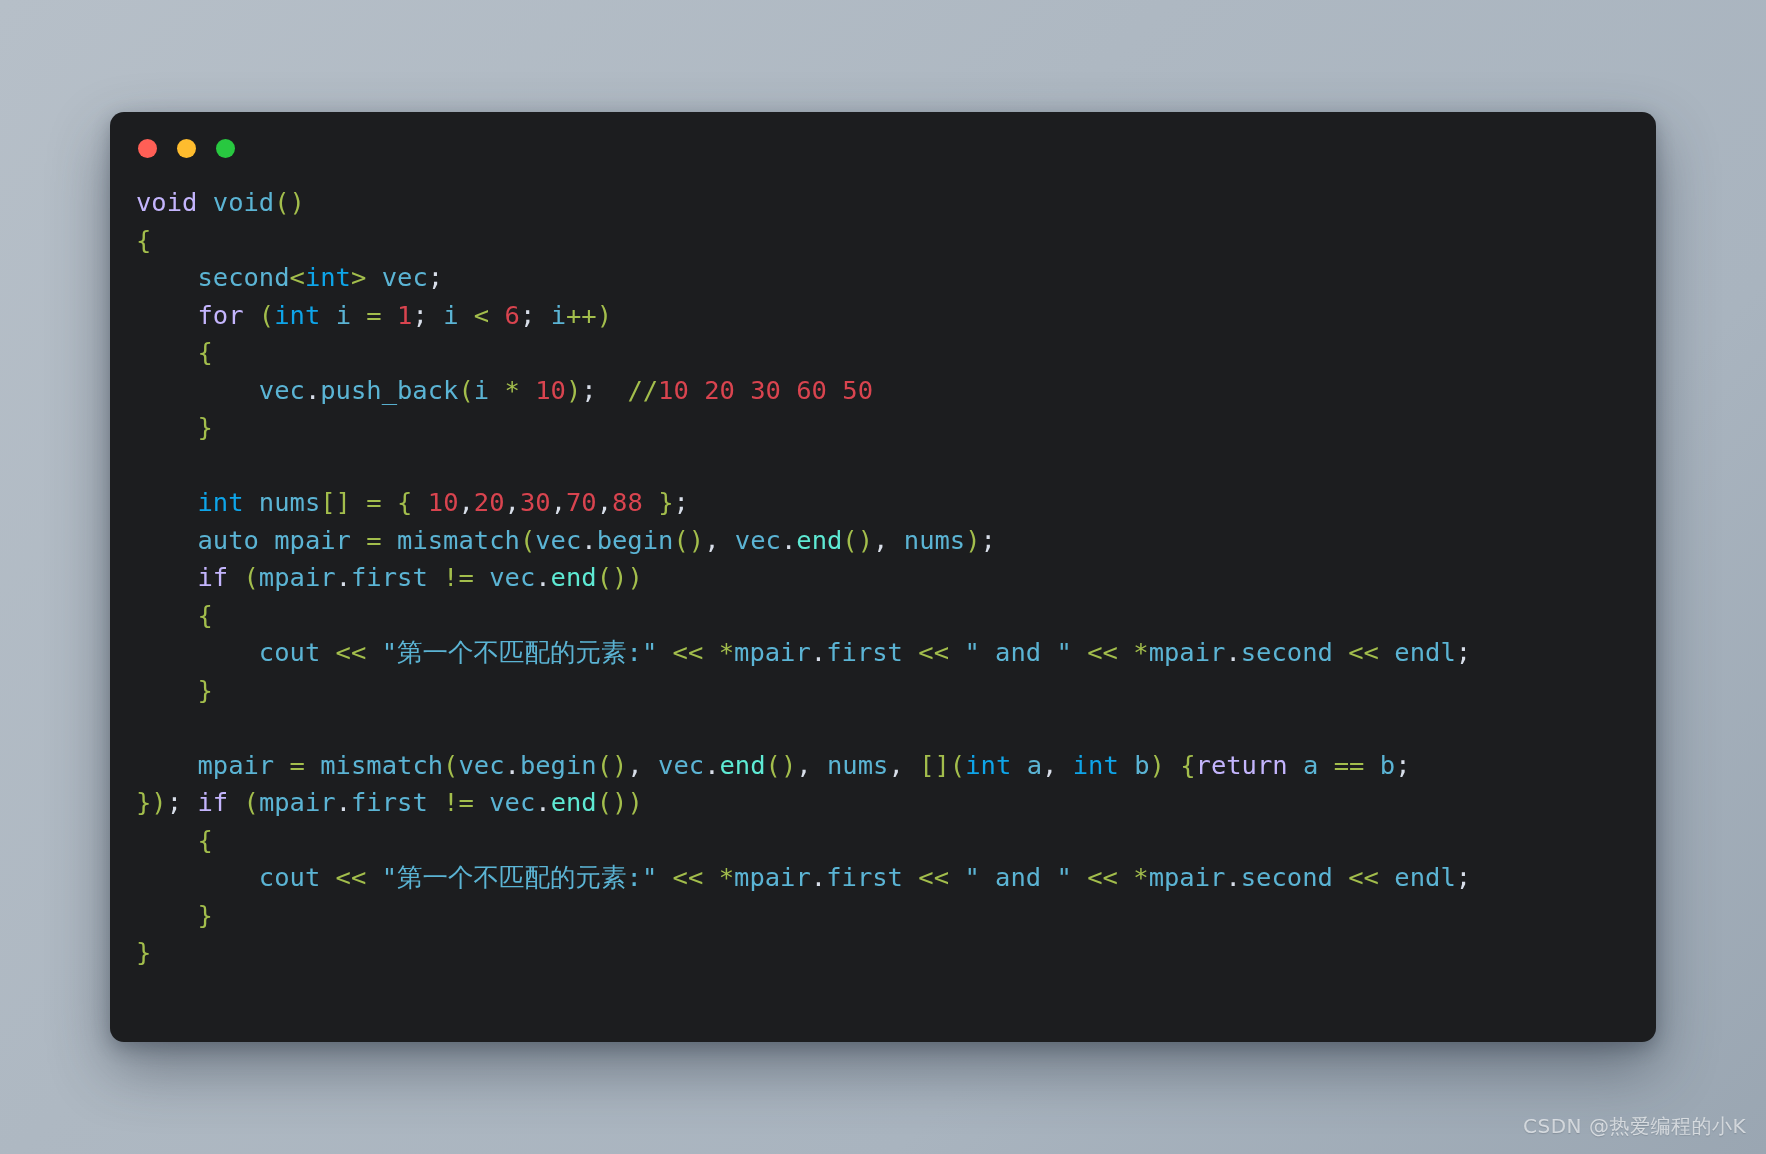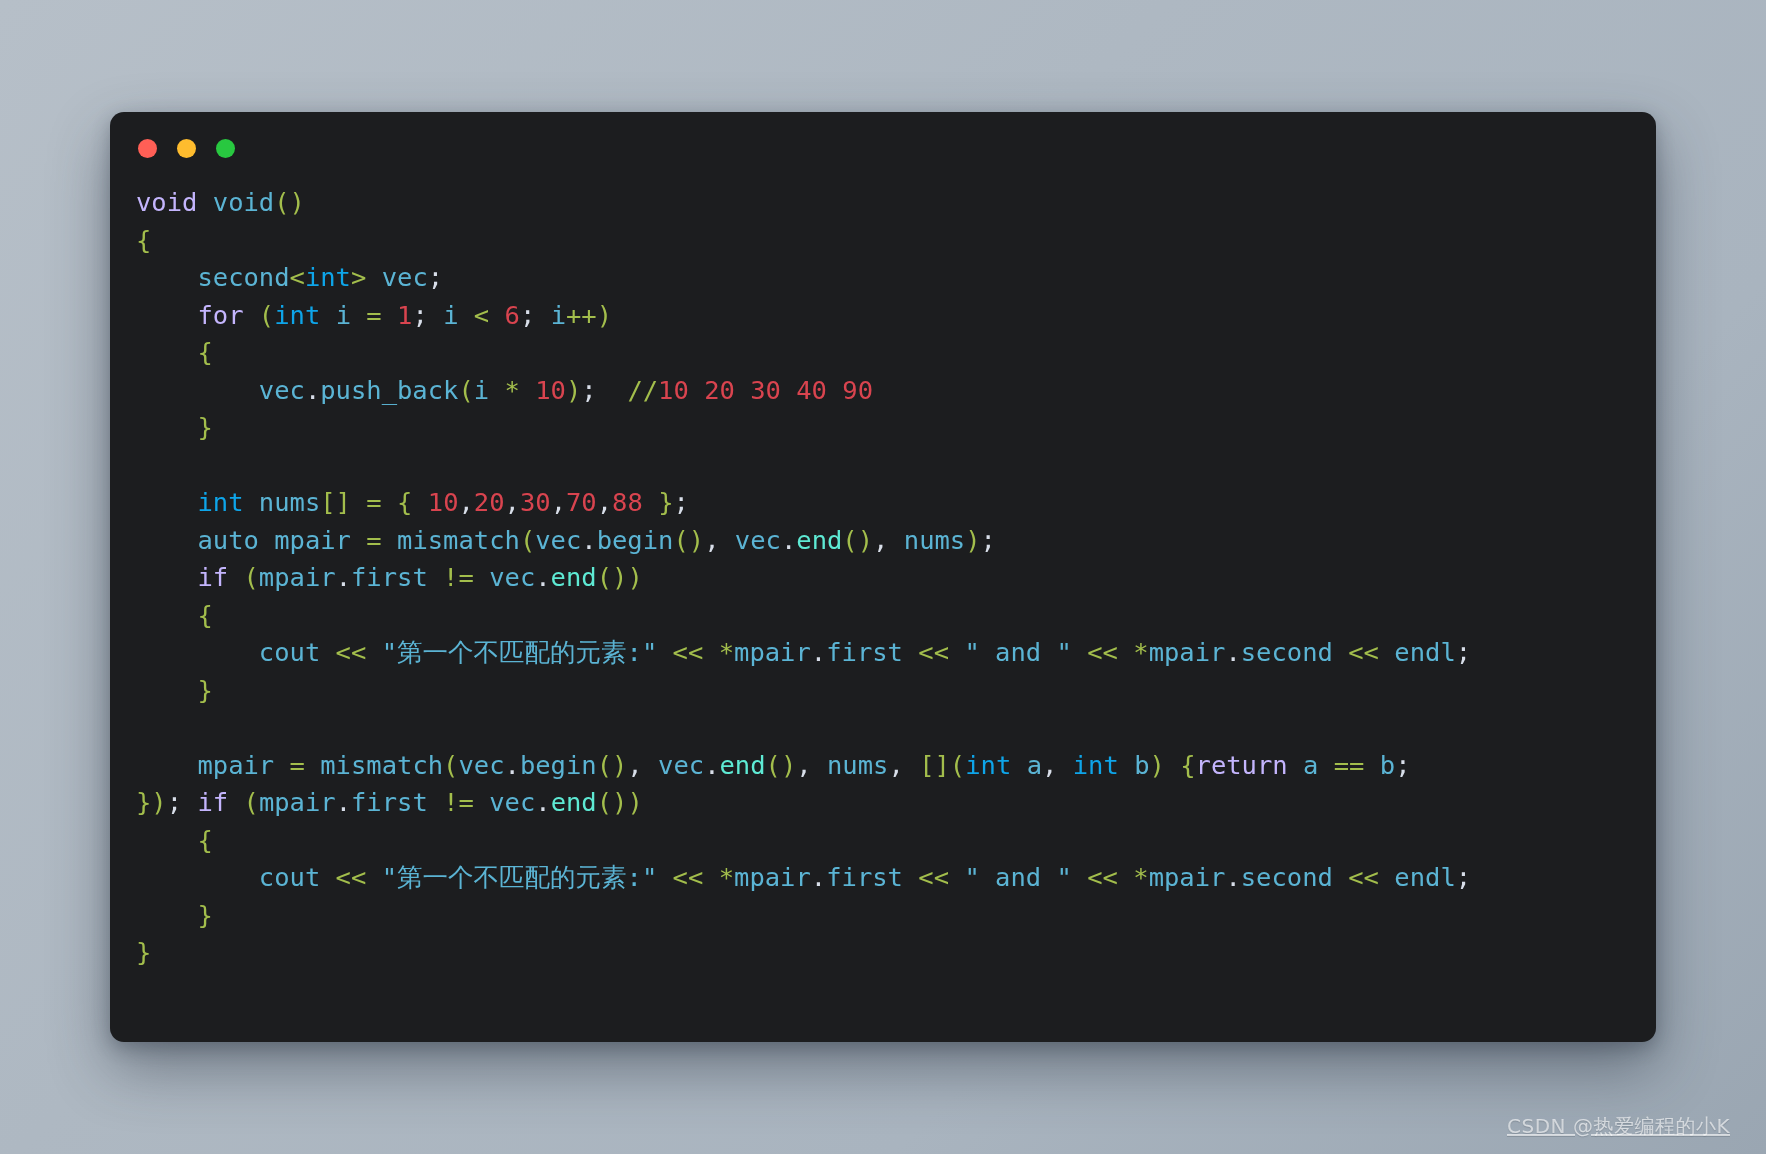--- a/index.html
+++ b/index.html
@@ -67,49 +67,48 @@
   .num     { color: #d9444f; }   
   .str     { color: #5bb4d4; }   
   .cmt     { color: #a3be4c; }   
   .semi    { color: #d8dee9; }   
   .grn     { color: #0ea5e9; }
   .ylw     { color: #5eead4; }
 
   
   #watermark {
     position: absolute;
-    right: 36px;
+    right: 20px;
     bottom: 14px;
     font-family: "DejaVu Sans", sans-serif;
     font-size: 20px;
     color: rgba(255,255,255,0.62);
     text-shadow: 0 1px 1px rgba(90,100,112,0.35);
     letter-spacing: 0.5px;
     white-space: nowrap;
-    text-decoration: underline;
   }
 </style>
 </head>
 <body>
 
 <div id="code-window">
 
   <div id="titlebar">
     <span class="dot" style="background:#ff5f56"></span>
     <span class="dot" style="background:#febc2e"></span>
     <span class="dot" style="background:#28c840"></span>
   </div>
 
   <div id="code-area">
 <pre id="code"><span class="kw">void</span> <span class="fn">void</span><span class="punc">()</span>
 <span class="punc">{</span>
     <span class="fn">second</span><span class="punc">&lt;</span><span class="grn">int</span><span class="punc">&gt;</span> <span class="fn">vec</span><span class="semi">;</span>
     <span class="kw">for</span> <span class="punc">(</span><span class="grn">int</span> <span class="id">i</span> <span class="punc">=</span> <span class="num">1</span><span class="semi">;</span> <span class="id">i</span> <span class="punc">&lt;</span> <span class="num">6</span><span class="semi">;</span> <span class="id">i</span><span class="punc">++)</span>
     <span class="punc">{</span>
-        <span class="fn">vec</span><span class="semi">.</span><span class="fn">push_back</span><span class="punc">(</span><span class="id">i</span> <span class="punc">*</span> <span class="num">10</span><span class="punc">)</span><span class="semi">;</span>  <span class="cmt">//</span><span class="num">10 20 30 40 90</span>
+        <span class="fn">vec</span><span class="semi">.</span><span class="fn">push_back</span><span class="punc">(</span><span class="id">i</span> <span class="punc">*</span> <span class="num">10</span><span class="punc">)</span><span class="semi">;</span>  <span class="cmt">//</span><span class="num">10 20 30 60 50</span>
     <span class="punc">}</span>
 
     <span class="grn">int</span> <span class="fn">nums</span><span class="punc">[]</span> <span class="punc">=</span> <span class="punc">{</span> <span class="num">10</span><span class="semi">,</span><span class="num">20</span><span class="semi">,</span><span class="num">30</span><span class="semi">,</span><span class="num">70</span><span class="semi">,</span><span class="num">88</span> <span class="punc">}</span><span class="semi">;</span>
     <span class="fn">auto</span> <span class="fn">mpair</span> <span class="punc">=</span> <span class="fn">mismatch</span><span class="punc">(</span><span class="fn">vec</span><span class="semi">.</span><span class="fn">begin</span><span class="punc">()</span><span class="semi">,</span> <span class="fn">vec</span><span class="semi">.</span><span class="ylw">end</span><span class="punc">()</span><span class="semi">,</span> <span class="fn">nums</span><span class="punc">)</span><span class="semi">;</span>
     <span class="kw">if</span> <span class="punc">(</span><span class="fn">mpair</span><span class="semi">.</span><span class="fn">first</span> <span class="punc">!=</span> <span class="fn">vec</span><span class="semi">.</span><span class="ylw">end</span><span class="punc">())</span>
     <span class="punc">{</span>
         <span class="fn">cout</span> <span class="punc">&lt;&lt;</span> <span class="str">"第一个不匹配的元素:"</span> <span class="punc">&lt;&lt;</span> <span class="punc">*</span><span class="fn">mpair</span><span class="semi">.</span><span class="fn">first</span> <span class="punc">&lt;&lt;</span> <span class="str">" and "</span> <span class="punc">&lt;&lt;</span> <span class="punc">*</span><span class="fn">mpair</span><span class="semi">.</span><span class="fn">second</span> <span class="punc">&lt;&lt;</span> <span class="fn">endl</span><span class="semi">;</span>
     <span class="punc">}</span>
 
     <span class="fn">mpair</span> <span class="punc">=</span> <span class="fn">mismatch</span><span class="punc">(</span><span class="fn">vec</span><span class="semi">.</span><span class="fn">begin</span><span class="punc">()</span><span class="semi">,</span> <span class="fn">vec</span><span class="semi">.</span><span class="ylw">end</span><span class="punc">()</span><span class="semi">,</span> <span class="fn">nums</span><span class="semi">,</span> <span class="punc">[](</span><span class="grn">int</span> <span class="id">a</span><span class="semi">,</span> <span class="grn">int</span> <span class="id">b</span><span class="punc">)</span> <span class="punc">{</span><span class="kw">return</span> <span class="id">a</span> <span class="punc">==</span> <span class="id">b</span><span class="semi">;</span>

